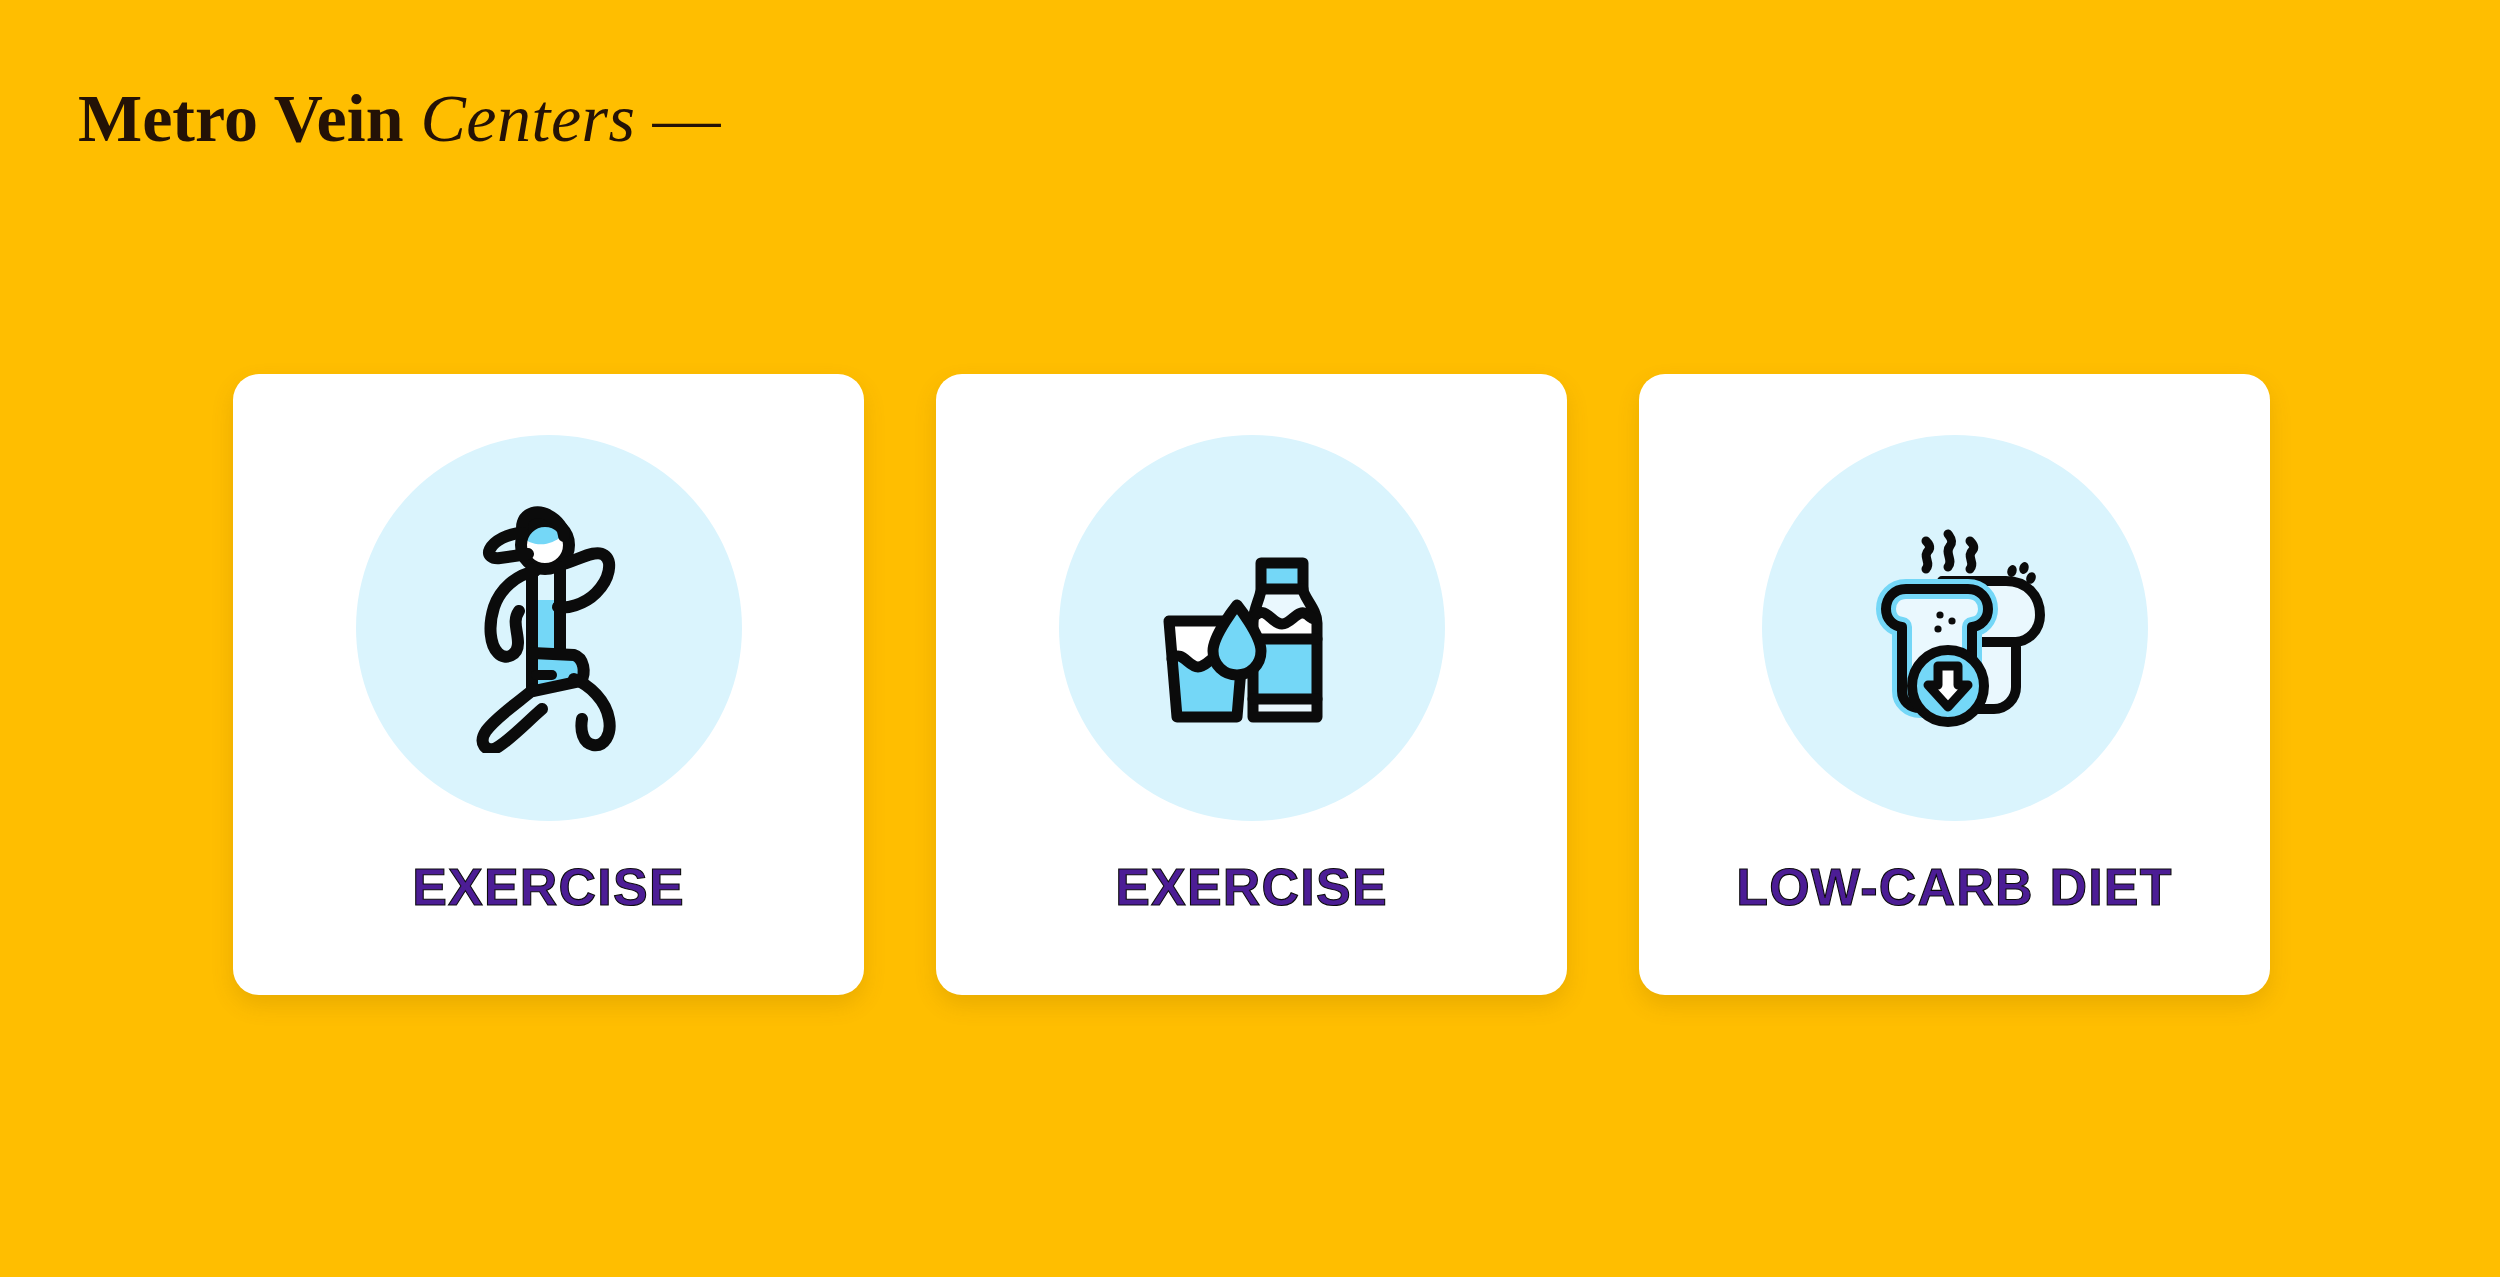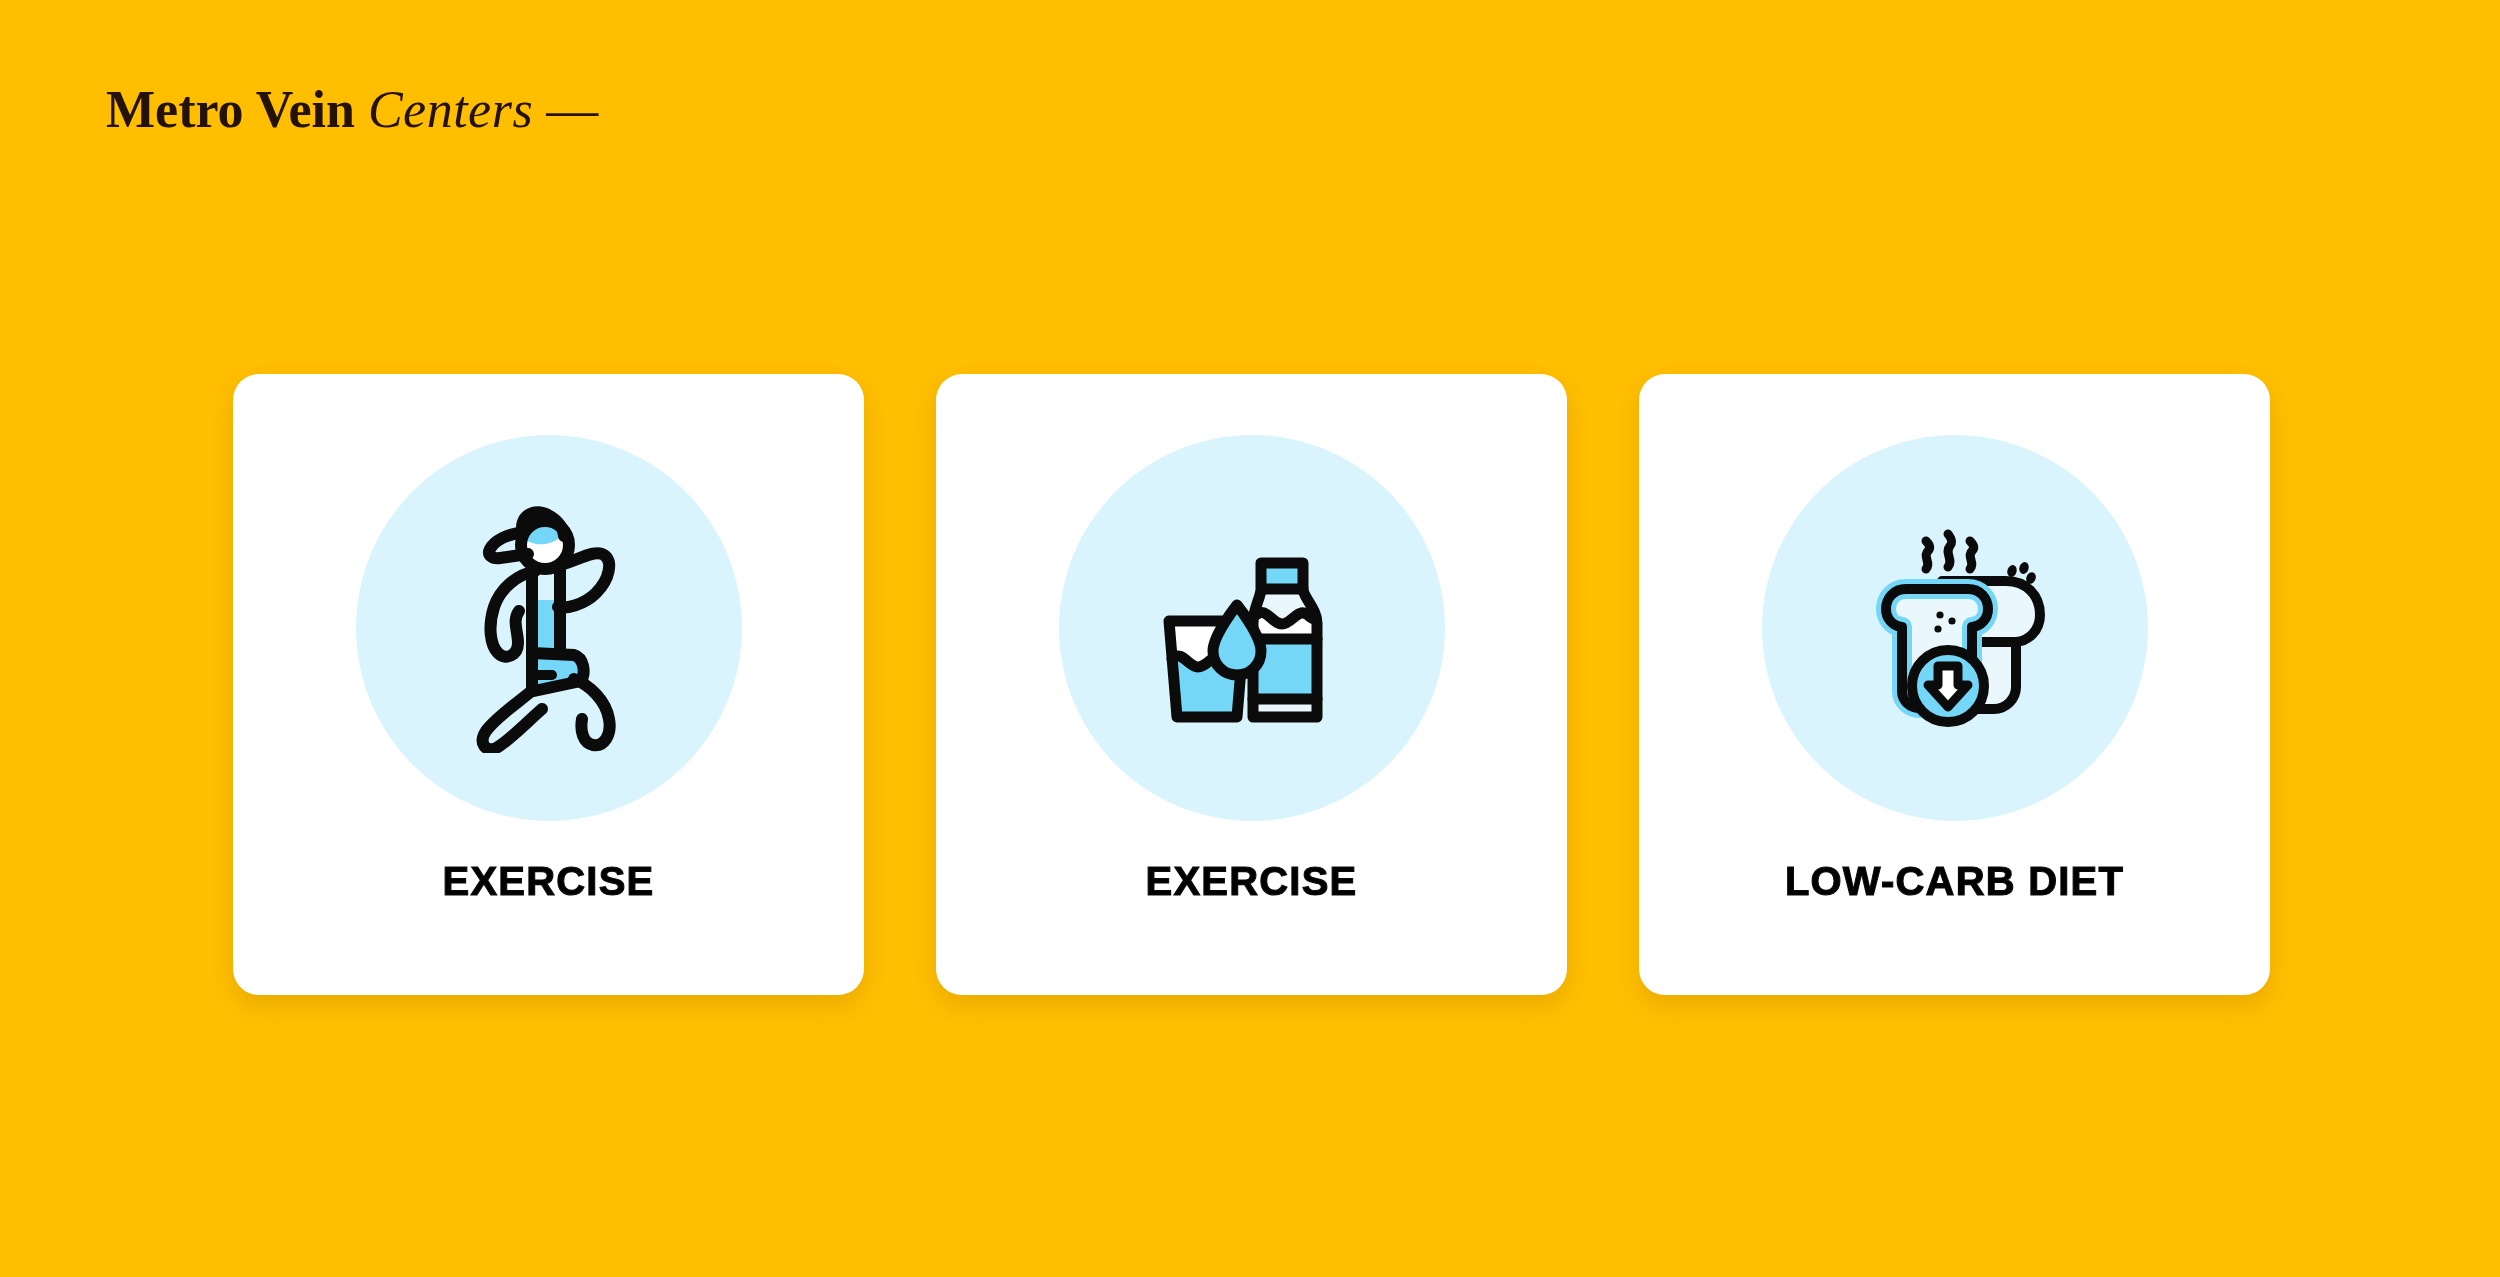--- a/index.html
+++ b/index.html
@@ -16,24 +16,23 @@
     position: relative;
   }
 
   
   #brand {
     position: absolute;
     left: 78px;
     top: 84px;
     white-space: nowrap;
     font-family: "Liberation Serif", serif;
-    font-size: 52px;
+    font-size: 68px;
     line-height: 1;
     color: #241206;
-    margin-left: 28px;
   }
   #brand .bold   { font-weight: 700; }
   #brand .ital   { font-style: italic; font-weight: 400; letter-spacing: .5px; }
   #brand .dash   { font-style: normal; font-weight: 400; }
 
   
   #cards {
     position: absolute;
     left: 233px;
     top: 374px;
@@ -67,23 +66,23 @@
     justify-content: center;
     flex: none;
   }
 
   .icon-circle svg { display: block; }
 
   .card-label {
     margin-top: 40px;
     font-family: "Liberation Sans", sans-serif;
     font-weight: 700;
-    font-size: 40px;
+    font-size: 52px;
     letter-spacing: 1.2px;
-    color: #000000;
+    color: #4c1d95;
     text-align: center;
     line-height: 1;
     white-space: nowrap;
     -webkit-text-stroke: 1.1px #0B0B0B;
   }
 </style>
 </head>
 <body>
 
 <div id="brand">

